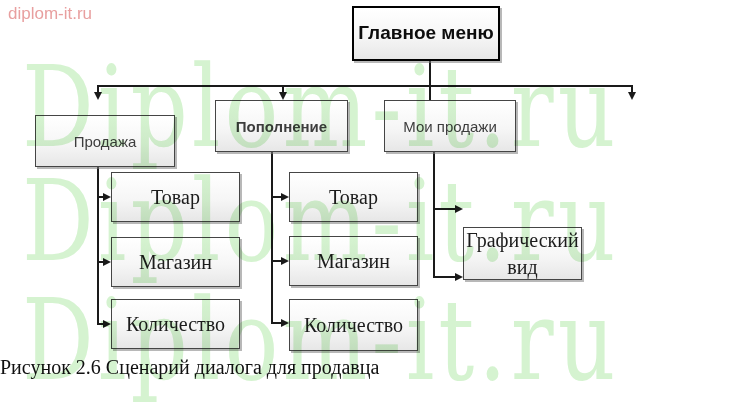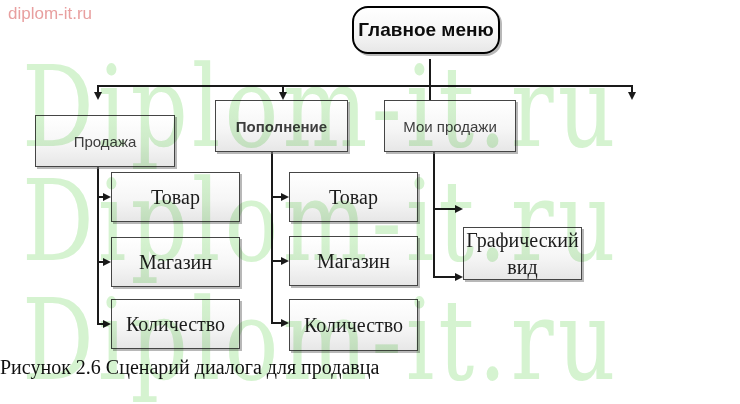--- a/index.html
+++ b/index.html
@@ -80,21 +80,21 @@
   <div class="ar-r" style="left:281px; top:257px;"></div>
   <div class="line" style="left:271px; top:322px; width:11px; height:2px;"></div>
   <div class="ar-r" style="left:281px; top:319px;"></div>
 
   <div class="line" style="left:433px; top:152px; width:2px;  height:126px;"></div>
   <div class="line" style="left:433px; top:208px; width:23px; height:2px;"></div>
   <div class="ar-r" style="left:455px; top:205px;"></div>
   <div class="line" style="left:433px; top:276px; width:23px; height:2px;"></div>
   <div class="ar-r" style="left:455px; top:273px;"></div>
 
-  <div class="box root-box" style="left:352px; top:6px;  width:148px; height:48px;border-radius:16px;">Главное меню</div>
+  <div class="box root-box" style="left:352px; top:6px;  width:148px; height:55px;">Главное меню</div>
 
   <div class="box menu-box" style="left:35px;  top:115px; width:140px; height:52px;">Продажа</div>
   <div class="box menu-box" style="left:215px; top:100px; width:133px; height:52px;font-weight:bold;">Пополнение</div>
   <div class="box menu-box" style="left:384px; top:100px; width:132px; height:52px;">Мои продажи</div>
 
   <div class="box sub-box" style="left:111px; top:172px; width:129px; height:50px;">Товар</div>
   <div class="box sub-box" style="left:111px; top:237px; width:129px; height:50px;">Магазин</div>
   <div class="box sub-box" style="left:111px; top:299px; width:129px; height:50px;">Количество</div>
 
   <div class="box sub-box" style="left:289px; top:172px; width:129px; height:50px;">Товар</div>

